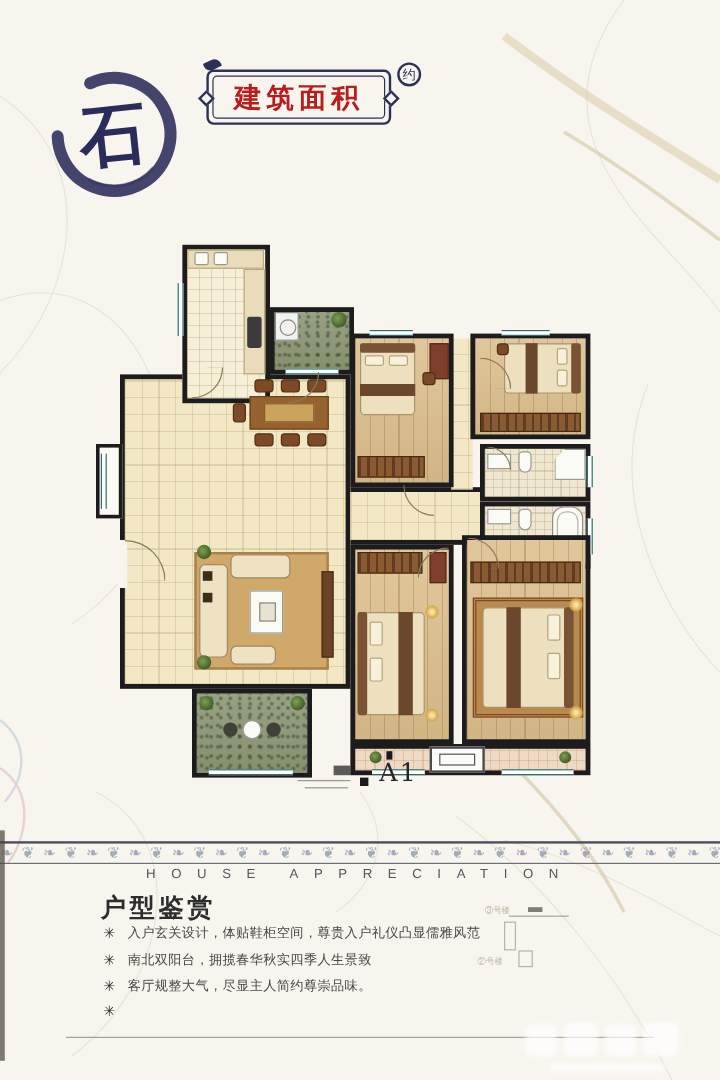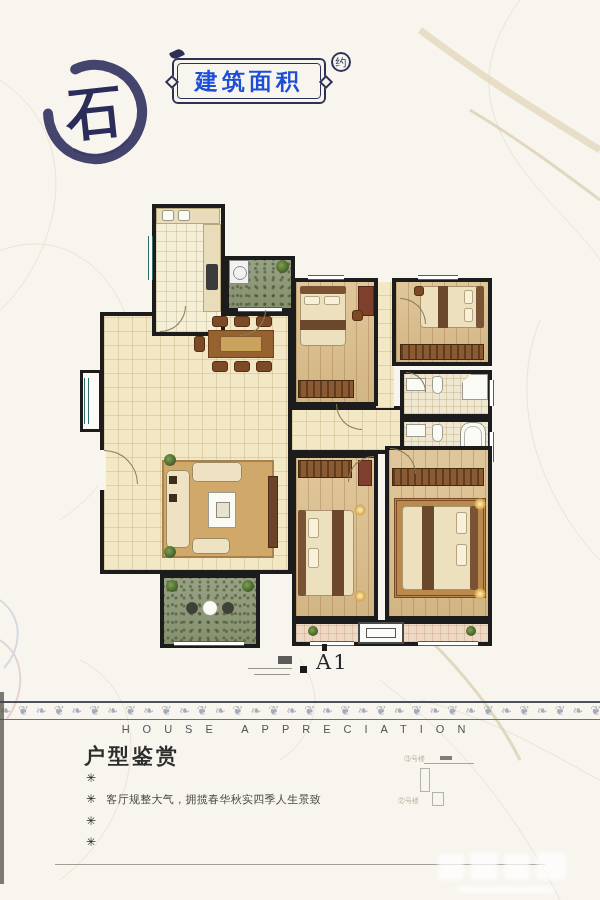--- a/index.html
+++ b/index.html
@@ -9,21 +9,21 @@
   .layer { position:absolute; z-index:1; }
 
   
   .logo { left:36px; top:50px; width:120px; height:126px; }
   .logo-char { position:absolute; left:30px; top:26px; font-family:"DejaVu Serif", serif; font-size:56px; color:#2c2c5a; transform:rotate(-6deg); font-weight:bold; }
   .badge { left:172px; top:58px; width:154px; height:46px; border:2px solid #2d3156; border-radius:6px; display:flex; align-items:center; justify-content:center; }
   .badge::before { content:""; position:absolute; inset:3px; border:1px solid #2d3156; border-radius:4px; }
   .badge-tip { position:absolute; top:17px; width:10px; height:10px; border:2px solid #2d3156; transform:rotate(45deg); background:#f7f5ee; }
   .tip-l { left:-7px; } .tip-r { right:-7px; }
   .badge-leaf { position:absolute; left:-4px; top:-10px; width:14px; height:8px; background:#2d3156; transform:rotate(-25deg); border-radius:1px 6px 1px 6px; }
-  .badge-label { font-family:"DejaVu Serif", serif; font-weight:bold; font-size:23px; letter-spacing:4px; color:#1d4ed8; }
+  .badge-label { font-family:"DejaVu Serif", serif; font-weight:bold; font-size:23px; letter-spacing:4px; color:#b91c1c; }
   .approx { left:331px; top:52px; width:20px; height:20px; border:2px solid #2d3156; border-radius:50%; font-size:11px; color:#2d3156; display:flex; align-items:center; justify-content:center; }
   .area { left:352px; top:46px; font-size:45px; color:#3a3e49; letter-spacing:1px; font-family:"Liberation Sans", sans-serif; }
   .layout-line { left:178px; top:110px; font-size:40px; color:#3d4250; letter-spacing:5px; white-space:nowrap; }
 
   
   .plan { left:70px; top:192px; width:445px; height:462px; }
   .room { position:absolute; border:4px solid #1c1c1c; }
   .tilefloor { background:
       repeating-linear-gradient(0deg, rgba(190,170,120,.38) 0 1px, transparent 1px 14px),
       repeating-linear-gradient(90deg, rgba(190,170,120,.38) 0 1px, transparent 1px 14px), #f3e8c6; }
@@ -66,21 +66,21 @@
   .whitefix { background:#fbfbf6; border:1px solid #9a9a90; }
   .tub { background:#fbfbf6; border:1px solid #8f8f85; border-radius:10px; }
   .tub::after { content:""; position:absolute; inset:3px; border:1px solid #b5b5aa; border-radius:8px; }
   .acbox { background:#fbfbf8; border:2px solid #4a4a4a; }
   .window-h { height:5px; background:#fff; border-top:1px solid #2f6e68; border-bottom:1px solid #2f6e68; }
   .window-v { width:5px; background:#fff; border-left:1px solid #2f6e68; border-right:1px solid #2f6e68; }
   .arc { width:26px; height:26px; border-top:1px solid #8a7a5a; border-left:1px solid #8a7a5a; border-top-left-radius:100%; }
   .gap { background:#f7f5ee; }
 
   
-  .keyplan { left:248px; top:650px; width:130px; height:42px; }
+  .keyplan { left:248px; top:632px; width:130px; height:42px; }
   .kp-line { position:absolute; background:#96968e; }
   .kp-sq { position:absolute; background:#1a1a1a; }
   .kp-label { position:absolute; left:68px; top:0; font-family:"DejaVu Serif", serif; font-size:21px; color:#26262a; letter-spacing:2px; }
 
   
   .div-line1 { left:0; top:701px; width:600px; height:2px; background:#4b505c; }
   .ornament { left:0; top:703px; width:600px; height:16px; overflow:hidden; white-space:nowrap; font-size:13px; letter-spacing:7px; color:#98a0ae; line-height:15px; opacity:.85; }
   .div-line2 { left:0; top:719px; width:600px; height:1px; background:#6a6f7a; }
   .div-title { left:0; top:723px; width:600px; text-align:center; font-size:11px; letter-spacing:13px; color:#50565f; }
 
@@ -285,27 +285,29 @@
 
   <div class="layer div-line1"></div>
   <div class="layer ornament">❧❦❧❦❧❦❧❦❧❦❧❦❧❦❧❦❧❦❧❦❧❦❧❦❧❦❧❦❧❦❧❦❧❦❧❦❧❦❧❦❧❦❧❦❧❦❧❦❧❦❧❦❧❦❧❦❧❦❧❦❧❦❧❦❧❦❧❦❧❦❧❦❧❦❧❦❧❦❧❦❧❦❧❦❧❦❧❦❧❦❧❦❧❦❧❦❧❦❧❦❧❦❧❦❧❦❧❦❧❦❧❦❧❦❧❦❧❦❧❦</div>
   <div class="layer div-line2"></div>
   <div class="layer sec-heading">户型鉴赏</div>
 
   <div class="layer div-title">HOUSE APPRECIATION</div>
   <ul class="layer bullets">
     <li>
       <span class="mark">✳</span>
+      <span>入户玄关设计，体贴鞋柜空间，尊贵入户礼仪凸显儒雅风范</span>
     </li>
     <li>
       <span class="mark">✳</span>
-      <span>客厅规整大气，拥揽春华秋实四季人生景致</span>
+      <span>南北双阳台，拥揽春华秋实四季人生景致</span>
     </li>
     <li>
       <span class="mark">✳</span>
+      <span>客厅规整大气，尽显主人简约尊崇品味。</span>
     </li>
     <li>
       <span class="mark">✳</span>
     </li>
   </ul>
   <div class="layer bottom-rule"></div>
 
   <div class="layer sitesketch">
     <span class="ss-label" style="left:8px;top:4px;">③号楼</span>
     <span class="ss-label" style="left:2px;top:46px;">②号楼</span>

